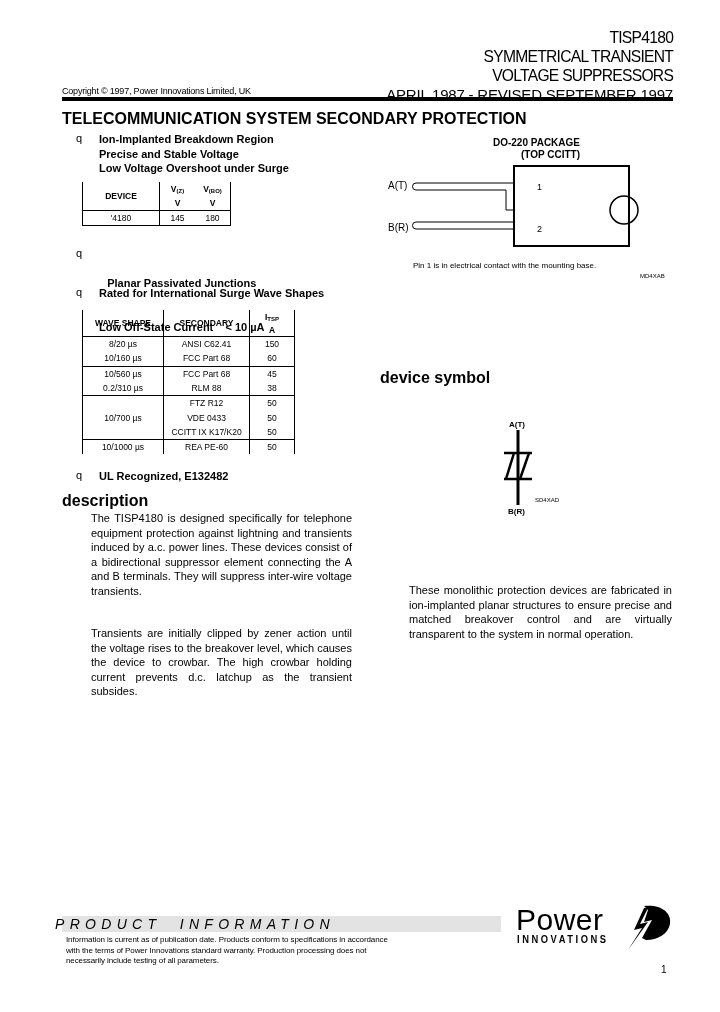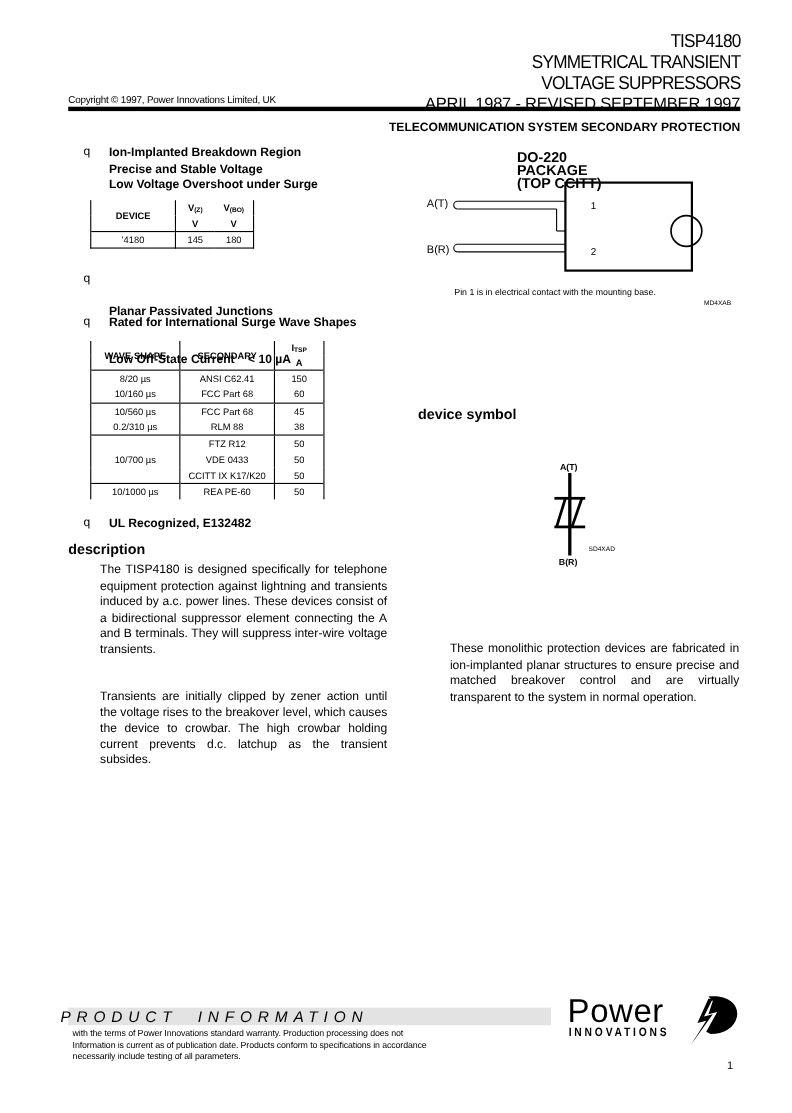--- a/index.html
+++ b/index.html
@@ -5,48 +5,48 @@
   html, body { margin: 0; padding: 0; background: #ffffff; }
   body { width: 720px; height: 1012px; position: relative; overflow: hidden; font-family: "Liberation Sans", sans-serif; color: #000; }
   .abs { position: absolute; }
 
   
   .hdr-title { right: 47px; top: 28px; text-align: right; font-size: 17px; line-height: 19px; letter-spacing: -0.8px; transform: scaleX(0.92); transform-origin: right top; }
   .hdr-title div { white-space: nowrap; }
   .copyright { left: 62px; top: 86px; font-size: 9px; letter-spacing: -0.2px; }
   .rev-date { right: 47px; top: 86px; font-size: 15px; letter-spacing: -0.2px; }
   .hdr-rule { left: 62px; top: 97px; width: 611px; height: 4px; background: #000; }
-  .sys-title { left: 62px; width: 611px; top: 110px; text-align: right; font-size: 11px; font-weight: bold; }
+  .sys-title { left: 62px; width: 611px; top: 110px; text-align: left; font-size: 16px; font-weight: bold; }
 
   
   .bullet { left: 76px; font-size: 11px; }
   .bullet-mark { position: absolute; left: 0; top: 0; width: 14px; }
   .bullet-text { position: absolute; left: 23px; top: 0; font-weight: bold; line-height: 14.5px; white-space: nowrap; }
 
   
   table { border-collapse: collapse; font-size: 8.5px; }
   .t1 { left: 82px; top: 182px; }
   .t1 td { text-align: center; padding: 0; height: 14px; }
   .t2 { left: 82px; top: 310px; }
   .t2 td { text-align: center; padding: 0; height: 14.3px; }
   .bl { border-left: 1px solid #000; }
   .br { border-right: 1px solid #000; }
   .bt { border-top: 1px solid #000; }
   .bb { border-bottom: 1px solid #000; }
   .hd { font-weight: bold; }
   .sub { font-size: 6px; vertical-align: -1px; }
 
   
-  .sec-h { font-size: 13px; font-weight: bold; }
+  .sec-h { font-size: 16px; font-weight: bold; }
 
   
   .para { font-size: 11px; line-height: 14.5px; text-align: justify; }
 
   
-  .pkg-cap { left: 470px; width: 110px; top: 137px; text-align: left; font-size: 13px; font-weight: bold; line-height: 12px; }
+  .pkg-cap { left: 470px; width: 110px; top: 137px; text-align: right; font-size: 10px; font-weight: bold; line-height: 12px; }
   .pin-lbl { font-size: 10px; }
   .pkg-note { left: 413px; top: 261px; font-size: 8px; white-space: nowrap; }
   .pkg-code { left: 640px; top: 273px; font-size: 6px; }
 
   
   .sym-lbl { font-size: 8px; font-weight: bold; }
   .sym-code { left: 535px; top: 497px; font-size: 6px; }
 
   
   .prod-bar { left: 62px; top: 916px; width: 439px; height: 16px; background: #e3e3e3; }
@@ -92,21 +92,21 @@
   <tr>
     <td class="bl br bt bb">'4180</td>
     <td class="bt bb">145</td>
     <td class="bt bb br">180</td>
   </tr>
 </tbody>
   </table>
 
 <div class="abs bullet" style="top:247px;">
   <span class="bullet-mark">q</span>
-  <div class="bullet-text" style="white-space:pre;">
+  <div class="bullet-text" style="white-space:pre;text-align:center;">
     <div>Planar Passivated Junctions</div>
     <div>Low Off-State Current    &lt; 10 µA</div>
   </div>
 </div>
 
 <div class="abs bullet" style="top:286px;">
   <span class="bullet-mark">q</span>
   <div class="bullet-text">
     <div>Rated for International Surge Wave Shapes</div>
   </div>
@@ -210,22 +210,22 @@
   <line x1="4" y1="49" x2="32" y2="49" stroke="#000" stroke-width="2.5"></line>
   <line x1="6" y1="49" x2="14" y2="23" stroke="#000" stroke-width="2.5"></line>
   <line x1="20" y1="49" x2="29" y2="23" stroke="#000" stroke-width="2.5"></line>
 </svg>
 <div class="abs sym-lbl" style="left:508px; top:507px;">B(R)</div>
 <div class="abs sym-code">SD4XAD</div>
 
 <div class="abs prod-bar"></div>
 <div class="abs prod-text" style="white-space:pre;">PRODUCT  INFORMATION</div>
 <div class="abs disclaimer">
+  <div>Information is current as of publication date. Products conform to specifications in accordance</div>
   <div>with the terms of Power Innovations standard warranty. Production processing does not</div>
-  <div>Information is current as of publication date. Products conform to specifications in accordance</div>
   <div>necessarily include testing of all parameters.</div>
 </div>
 <div class="abs logo-power">Power</div>
 <div class="abs logo-innov">INNOVATIONS</div>
 <svg class="abs" style="left:622px; top:902px;" width="52" height="50">
   <path d="M22,4 C38,2 50,10 48,22 C46,32 36,38 24,38 L20,36 L30,18 L22,20 L26,8 Z" fill="#000"></path>
   <path d="M22,6 L12,28 L20,26 L6,48 L26,20 L18,22 L26,6 Z" fill="#000"></path>
 </svg>
 <div class="abs page-num">1</div>
 

